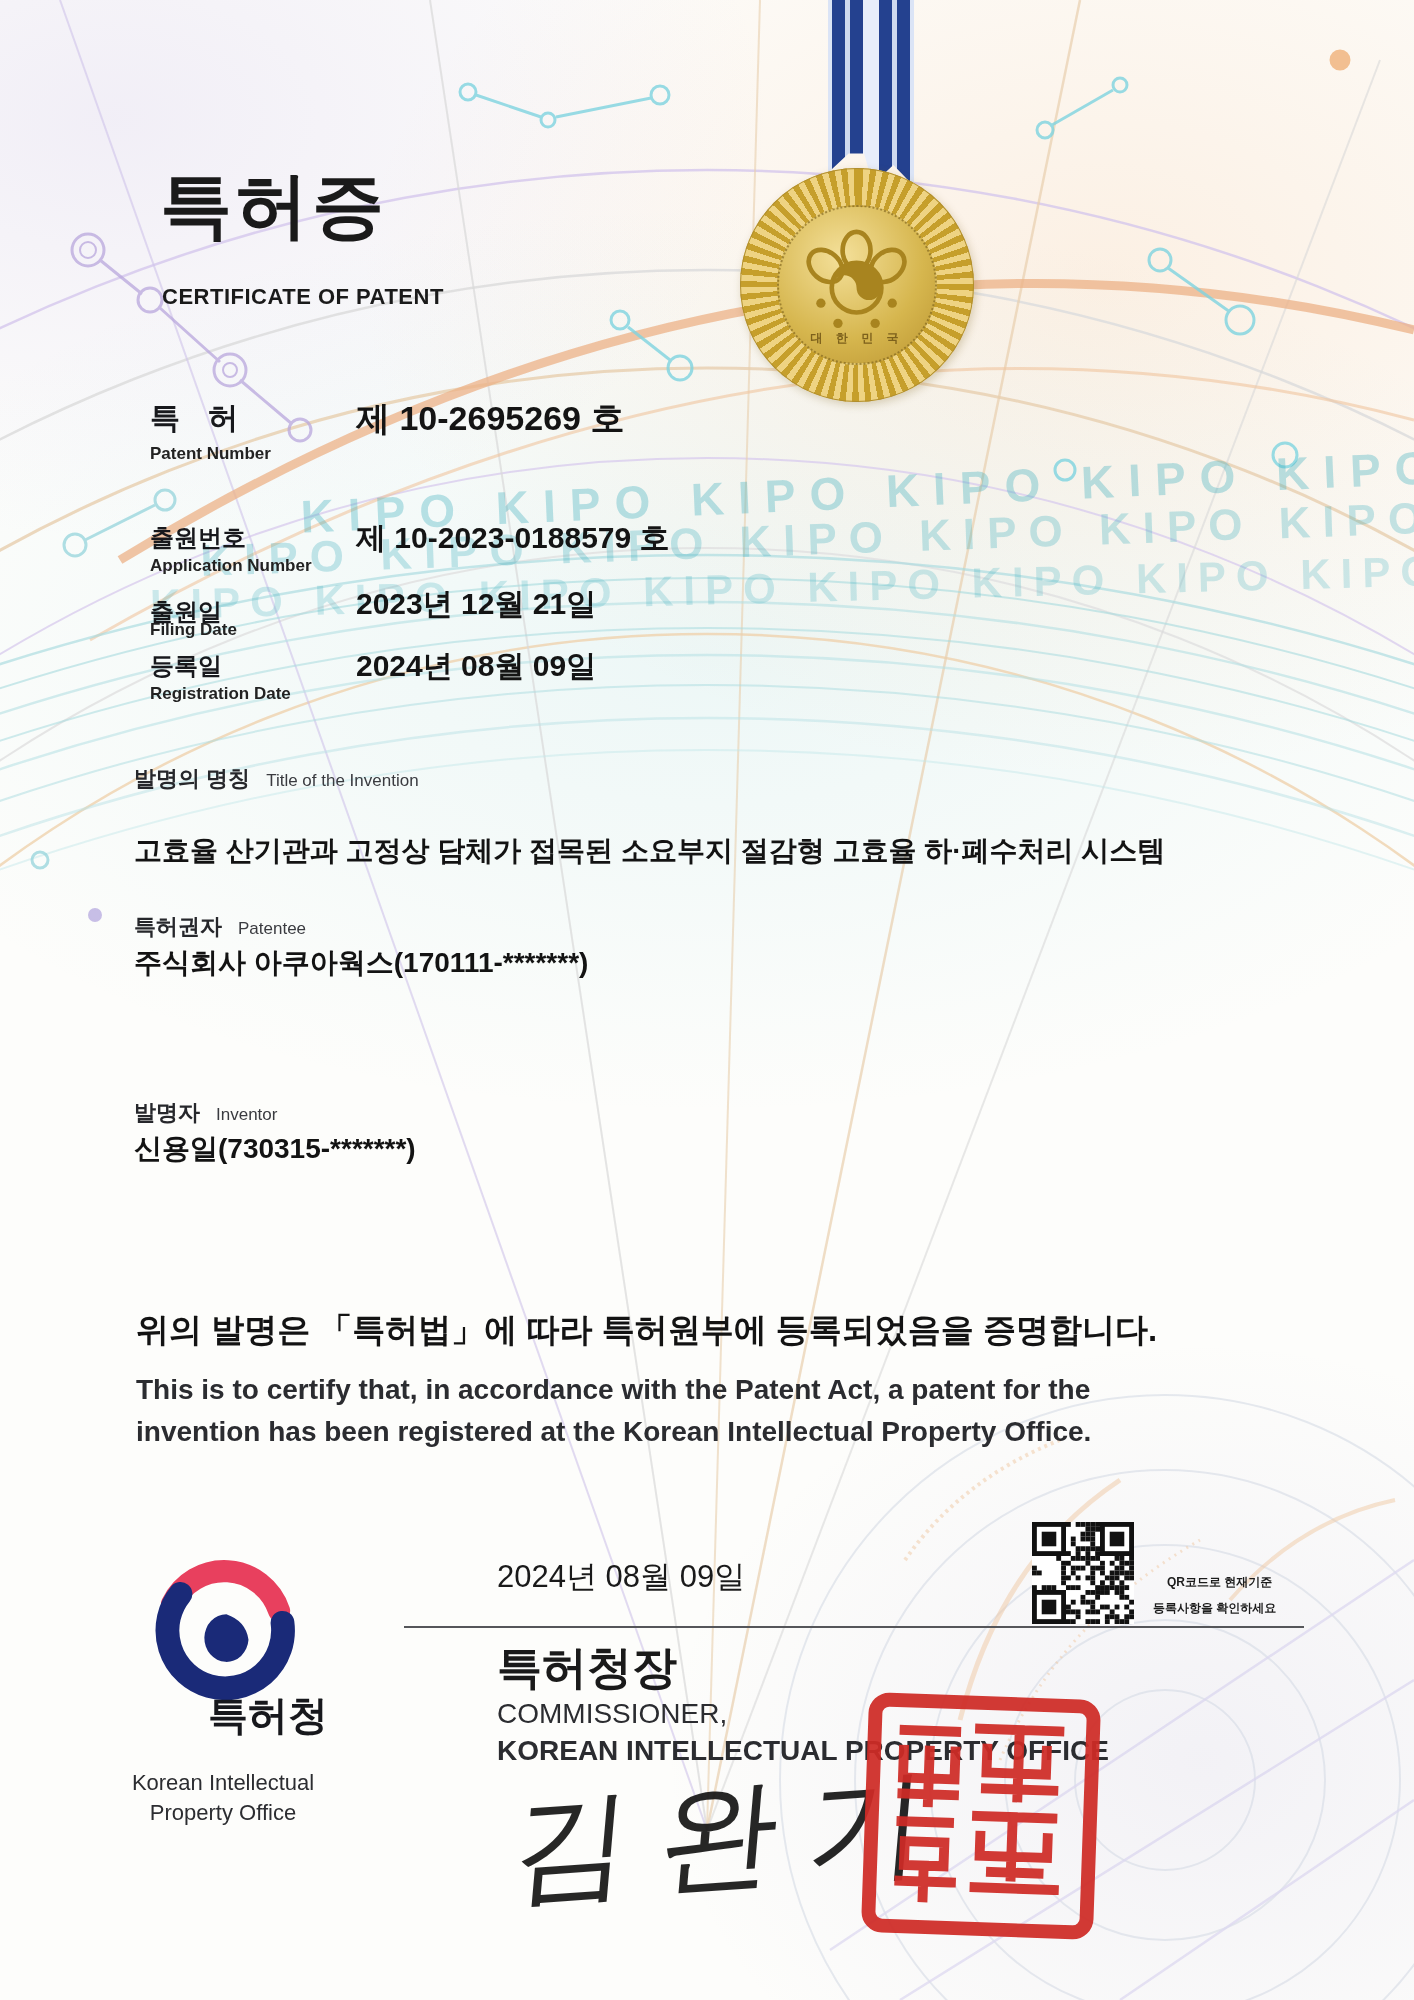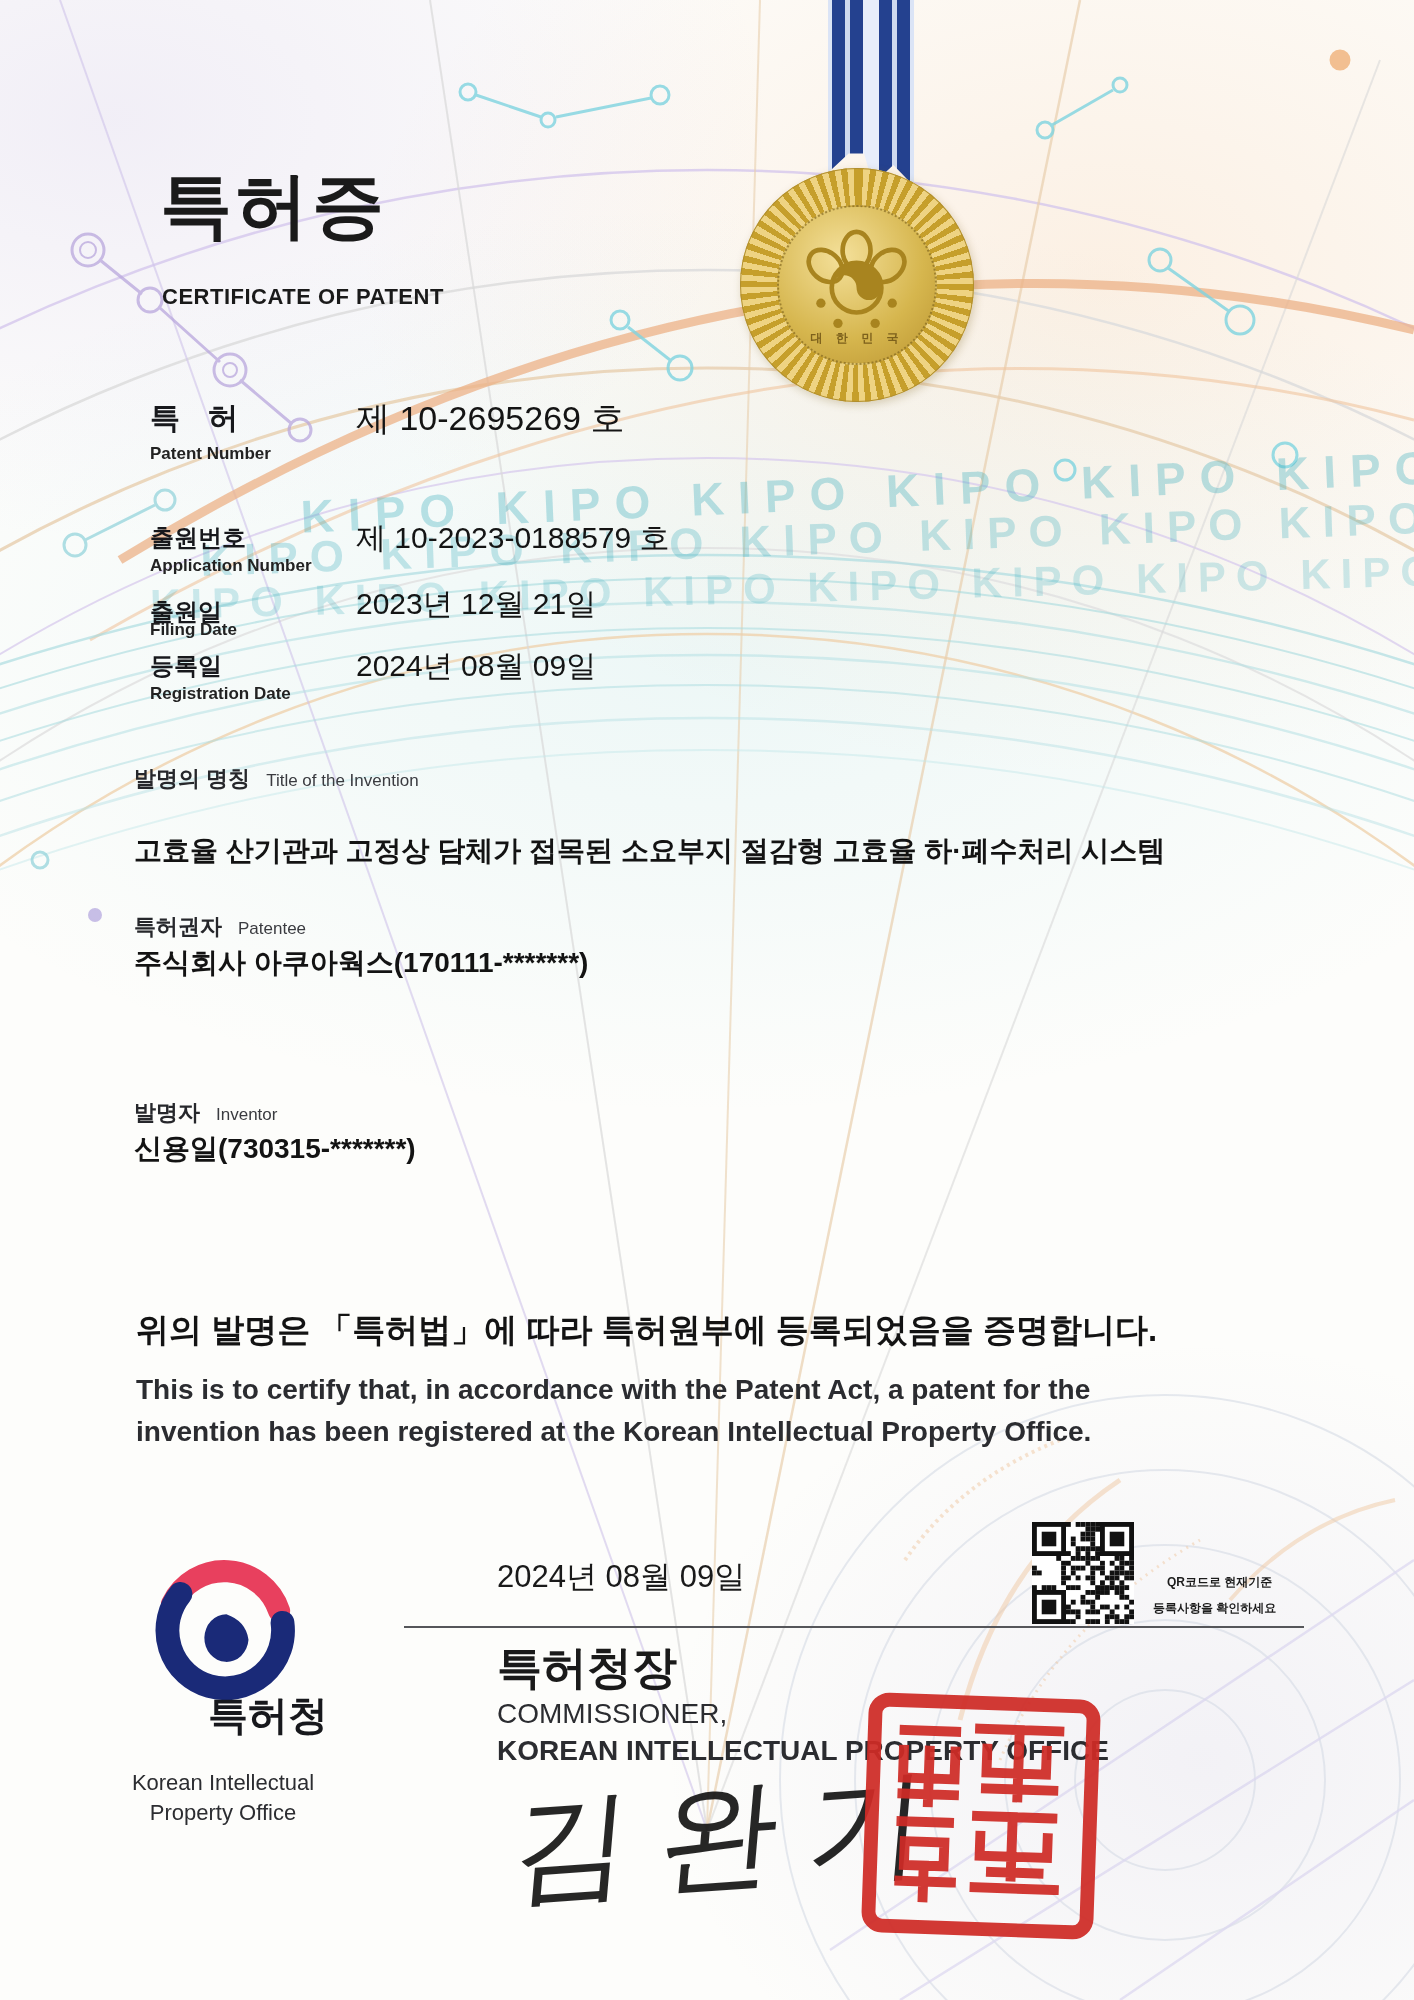--- a/index.html
+++ b/index.html
@@ -36,21 +36,21 @@
     font-size:12px;font-weight:bold;color:#7d611c;letter-spacing:5px;}
   
   .logo-wrap{position:absolute;left:138px;top:1548px;width:170px;height:170px;z-index:4;}
   .kipo-name{position:absolute;left:118px;top:1688px;width:210px;text-align:right;
     font-size:40px;font-weight:800;color:#17181c;z-index:4;}
   .kipo-en{position:absolute;left:96px;width:254px;text-align:center;font-size:22px;
     font-weight:500;color:#2c2d31;z-index:4;}
   
   .lko{font-weight:800;color:#17181c;}
   .len{font-weight:700;color:#222;}
-  .val{font-weight:400;color:#141414;text-align:right;}
+  .val{font-weight:700;color:#141414;text-align:right;}
   .sec-label{font-weight:700;color:#26272b;font-size:22px;}
   .sec-label-en{font-weight:500;color:#3a3b40;font-size:17px;margin-left:16px;}
   .bold-line{font-weight:800;color:#131313;}
   
   .signature{position:absolute;left:512px;top:1756px;z-index:4;font-size:118px;font-weight:500;
     color:#151515;letter-spacing:30px;transform:rotate(-4deg) skewX(-9deg);opacity:.92;
     font-family:"DejaVu Serif", serif;}
   
   .stamp{position:absolute;left:862px;top:1692px;z-index:5;transform:rotate(2deg);opacity:.93;}
   

